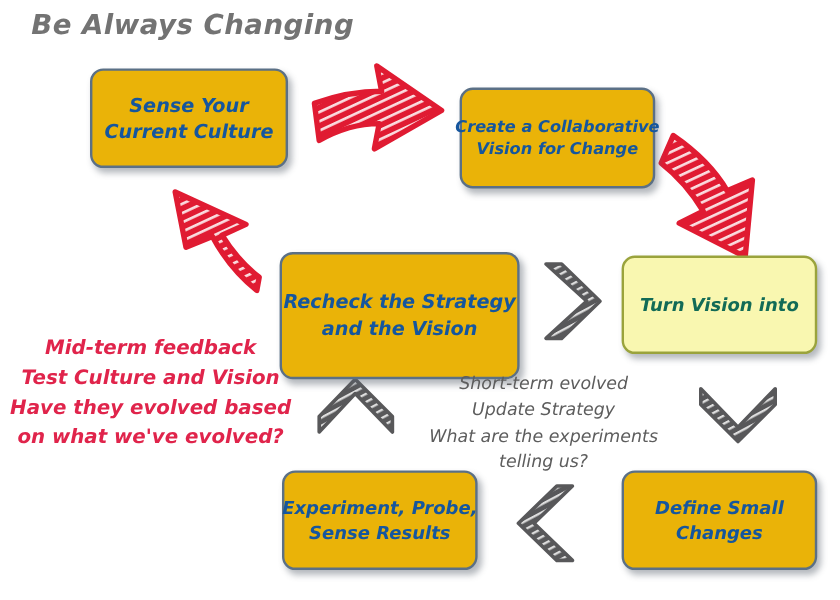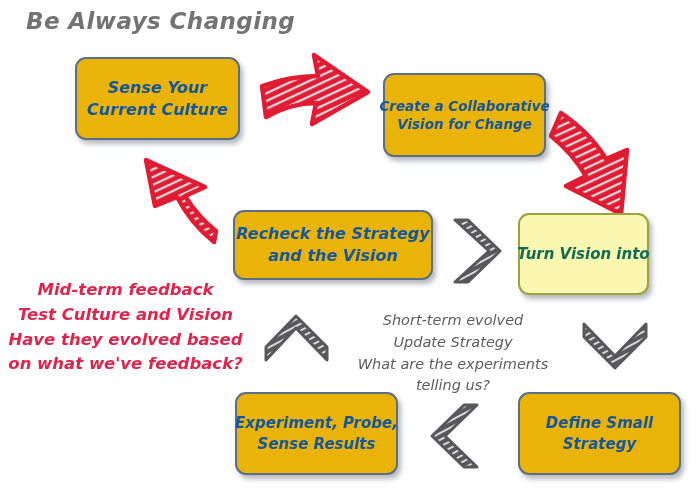--- a/index.html
+++ b/index.html
@@ -56,24 +56,24 @@
   }
   .node.yellow {
     background: #f9f7b0;
     border: 2.5px solid #9aa33c;
     color: #126b56;
   }
   .node .ln { display: block; white-space: nowrap; }
 
   #node-sense        { left: 75px;  top: 57px;  width: 165px; height: 83px;  font-size: 16px; }
   #node-vision       { left: 383px; top: 73px;  width: 163px; height: 84px;  font-size: 13.5px; }
-  #node-turn         { left: 518px; top: 213px; width: 131px; height: 82px;  font-size: 15px; font-style: italic; }
+  #node-turn         { left: 518px; top: 213px; width: 163px; height: 82px;  font-size: 15px; font-style: italic; }
   #node-define       { left: 518px; top: 392px; width: 163px; height: 83px;  font-size: 15px; }
   #node-experiment   { left: 235px; top: 392px; width: 163px; height: 83px;  font-size: 15px; justify-content: center; }
-  #node-recheck      { left: 233px; top: 210px; width: 200px; height: 70px;  font-size: 16px; }
+  #node-recheck      { left: 233px; top: 210px; width: 200px; height: 106px;  font-size: 16px; }
 
   
   .freetext {
     position: absolute;
     font-family: "DejaVu Sans", sans-serif;
     font-style: italic;
     text-align: center;
     line-height: 1.5;
     white-space: nowrap;
     margin-top: 12px;
@@ -167,38 +167,38 @@
     <span class="ln">Create a Collaborative</span>
     <span class="ln">Vision for Change</span>
   </div>
 
   <div class="node yellow" id="node-turn">
     <span class="ln">Turn Vision into</span>
   </div>
 
   <div class="node blue" id="node-define">
     <span class="ln">Define Small</span>
-    <span class="ln">Strategy</span>
+    <span class="ln">Changes</span>
   </div>
 
   <div class="node blue" id="node-experiment">
     <span class="ln">Experiment, Probe,</span>
     <span class="ln">Sense Results</span>
   </div>
 
   <div class="node blue" id="node-recheck">
     <span class="ln">Recheck the Strategy</span>
     <span class="ln">and the Vision</span>
   </div>
 
   <div class="freetext" id="text-midterm">
     <span class="ln">Mid-term feedback</span>
     <span class="ln">Test Culture and Vision</span>
     <span class="ln">Have they evolved based</span>
-    <span class="ln">on what we've feedback?</span>
+    <span class="ln">on what we've evolved?</span>
   </div>
 
   <div class="freetext" id="text-shortterm">
     <span class="ln">Short-term evolved</span>
     <span class="ln">Update Strategy</span>
     <span class="ln">What are the experiments</span>
     <span class="ln">telling us?</span>
   </div>
 
 </div>

